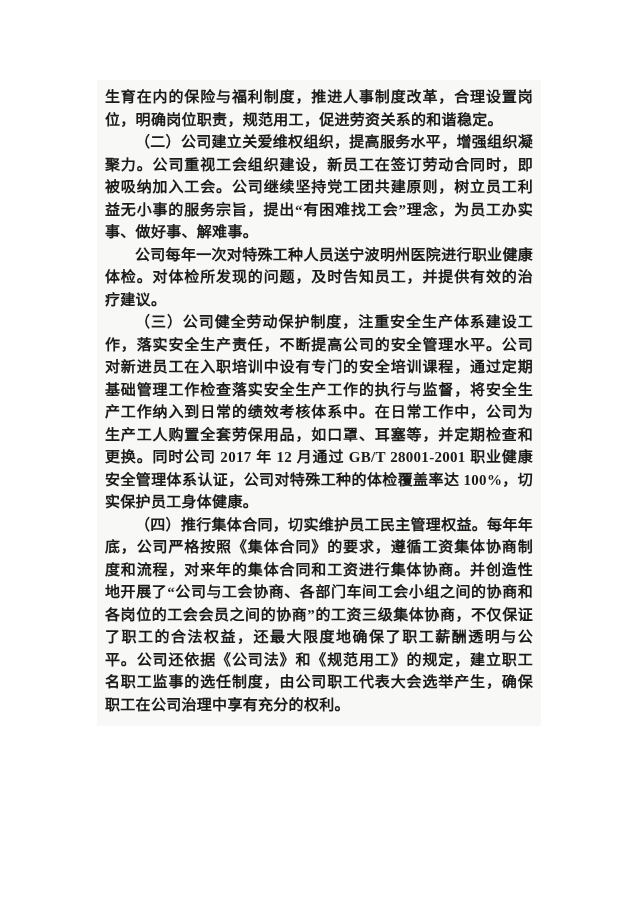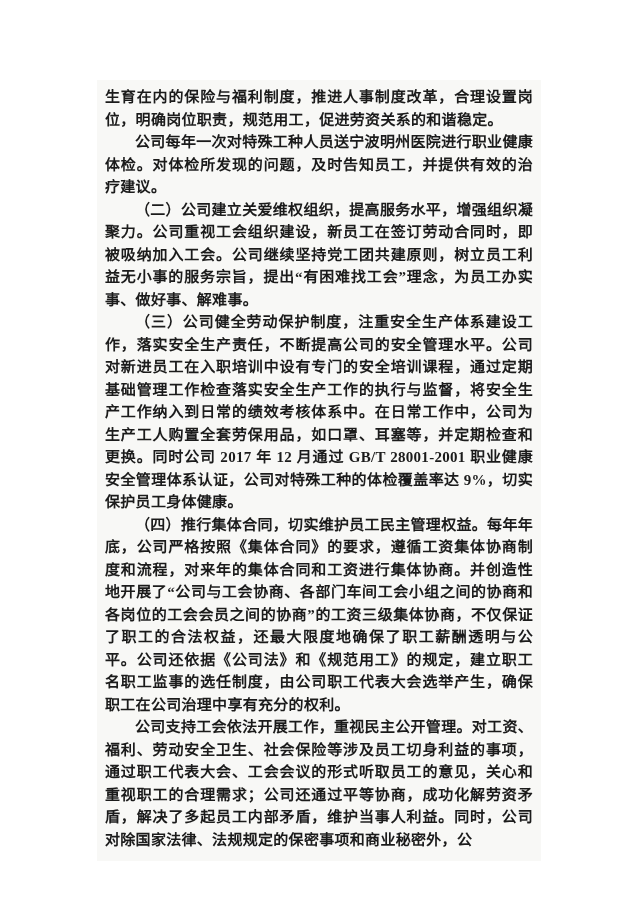--- a/index.html
+++ b/index.html
@@ -40,23 +40,22 @@
   }
 </style>
 </head>
 <body>
 
 <div class="page" style="background: rgb(255, 255, 255);">
   <div class="scan-area" style="background: rgb(248, 248, 246); color: rgb(27, 27, 27);">
 
       <p class="para">生育在内的保险与福利制度，推进人事制度改革，合理设置岗位，明确岗位职责，规范用工，促进劳资关系的和谐稳定。</p>
 
+      <p class="para indent">（二）公司建立关爱维权组织，提高服务水平，增强组织凝聚力。公司重视工会组织建设，新员工在签订劳动合同时，即被吸纳加入工会。公司继续坚持党工团共建原则，树立员工利益无小事的服务宗旨，提出“有困难找工会”理念，为员工办实事、做好事、解难事。</p>
+
       <p class="para indent">公司每年一次对特殊工种人员送宁波明州医院进行职业健康体检。对体检所发现的问题，及时告知员工，并提供有效的治疗建议。</p>
 
-      <p class="para indent">（二）公司建立关爱维权组织，提高服务水平，增强组织凝聚力。公司重视工会组织建设，新员工在签订劳动合同时，即被吸纳加入工会。公司继续坚持党工团共建原则，树立员工利益无小事的服务宗旨，提出“有困难找工会”理念，为员工办实事、做好事、解难事。</p>
-
-      <p class="para indent">（三）公司健全劳动保护制度，注重安全生产体系建设工作，落实安全生产责任，不断提高公司的安全管理水平。公司对新进员工在入职培训中设有专门的安全培训课程，通过定期基础管理工作检查落实安全生产工作的执行与监督，将安全生产工作纳入到日常的绩效考核体系中。在日常工作中，公司为生产工人购置全套劳保用品，如口罩、耳塞等，并定期检查和更换。同时公司 2017 年 12 月通过 GB/T 28001-2001 职业健康安全管理体系认证，公司对特殊工种的体检覆盖率达 9%，切实保护员工身体健康。</p>
+      <p class="para indent">（三）公司健全劳动保护制度，注重安全生产体系建设工作，落实安全生产责任，不断提高公司的安全管理水平。公司对新进员工在入职培训中设有专门的安全培训课程，通过定期基础管理工作检查落实安全生产工作的执行与监督，将安全生产工作纳入到日常的绩效考核体系中。在日常工作中，公司为生产工人购置全套劳保用品，如口罩、耳塞等，并定期检查和更换。同时公司 2017 年 12 月通过 GB/T 28001-2001 职业健康安全管理体系认证，公司对特殊工种的体检覆盖率达 100%，切实保护员工身体健康。</p>
 
       <p class="para indent">（四）推行集体合同，切实维护员工民主管理权益。每年年底，公司严格按照《集体合同》的要求，遵循工资集体协商制度和流程，对来年的集体合同和工资进行集体协商。并创造性地开展了“公司与工会协商、各部门车间工会小组之间的协商和各岗位的工会会员之间的协商”的工资三级集体协商，不仅保证了职工的合法权益，还最大限度地确保了职工薪酬透明与公平。公司还依据《公司法》和《规范用工》的规定，建立职工名职工监事的选任制度，由公司职工代表大会选举产生，确保职工在公司治理中享有充分的权利。</p>
 
-      <p class="para indent">公司支持工会依法开展工作，重视民主公开管理。对工资、福利、劳动安全卫生、社会保险等涉及员工切身利益的事项，通过职工代表大会、工会会议的形式听取员工的意见，关心和重视职工的合理需求；公司还通过平等协商，成功化解劳资矛盾，解决了多起员工内部矛盾，维护当事人利益。同时，公司对除国家法律、法规规定的保密事项和商业秘密外，公</p>
     </div>
 </div>
 
 </body></html>

